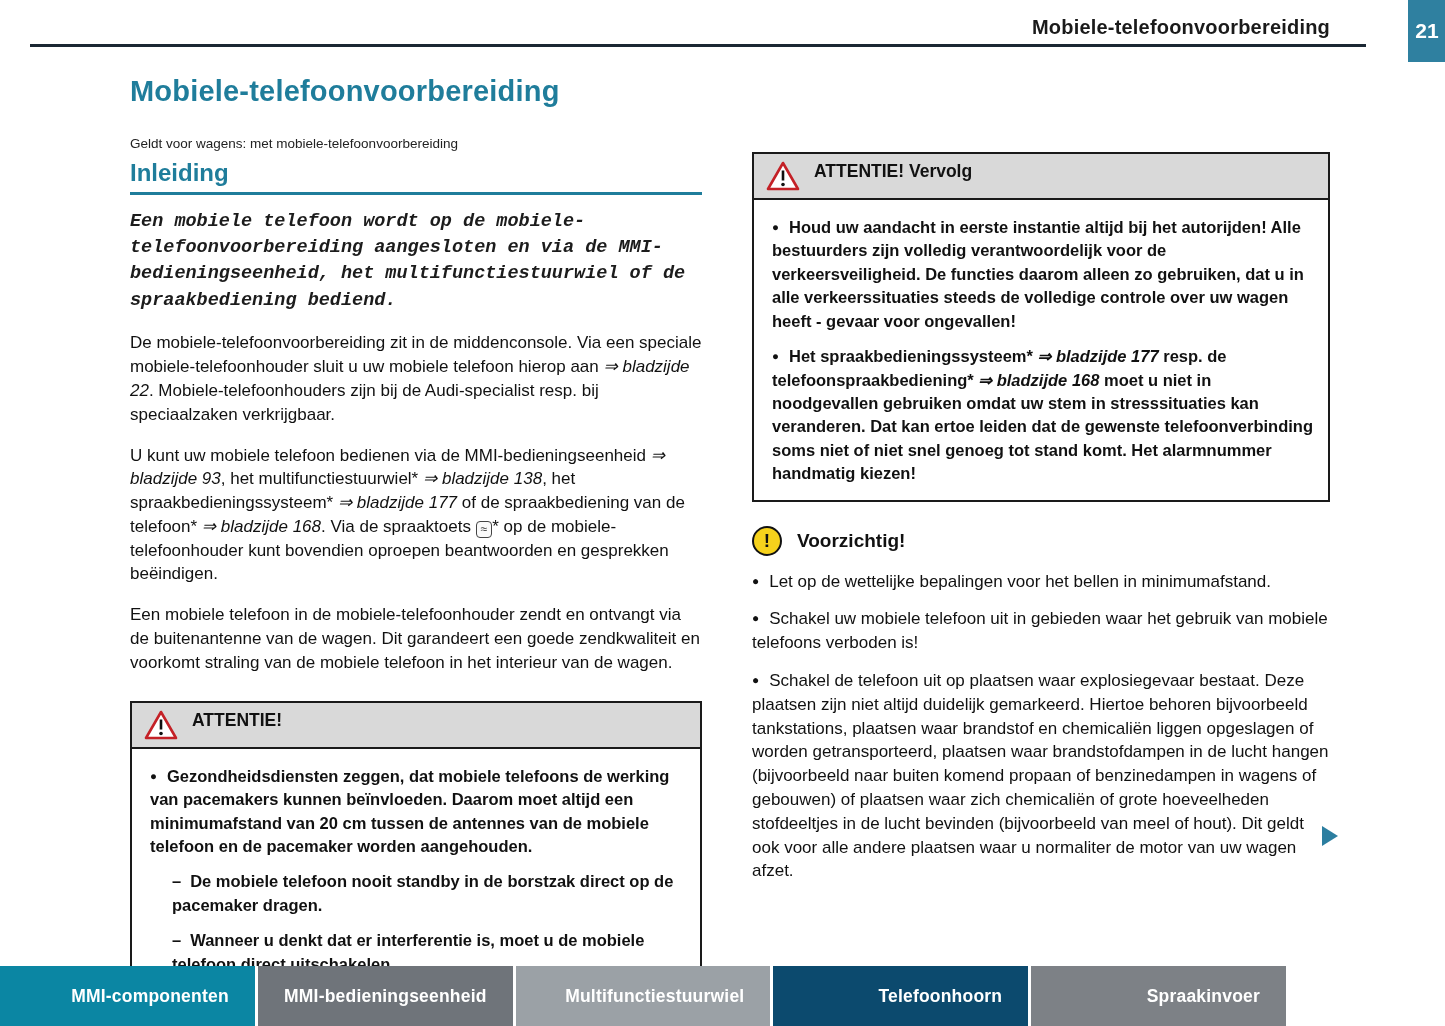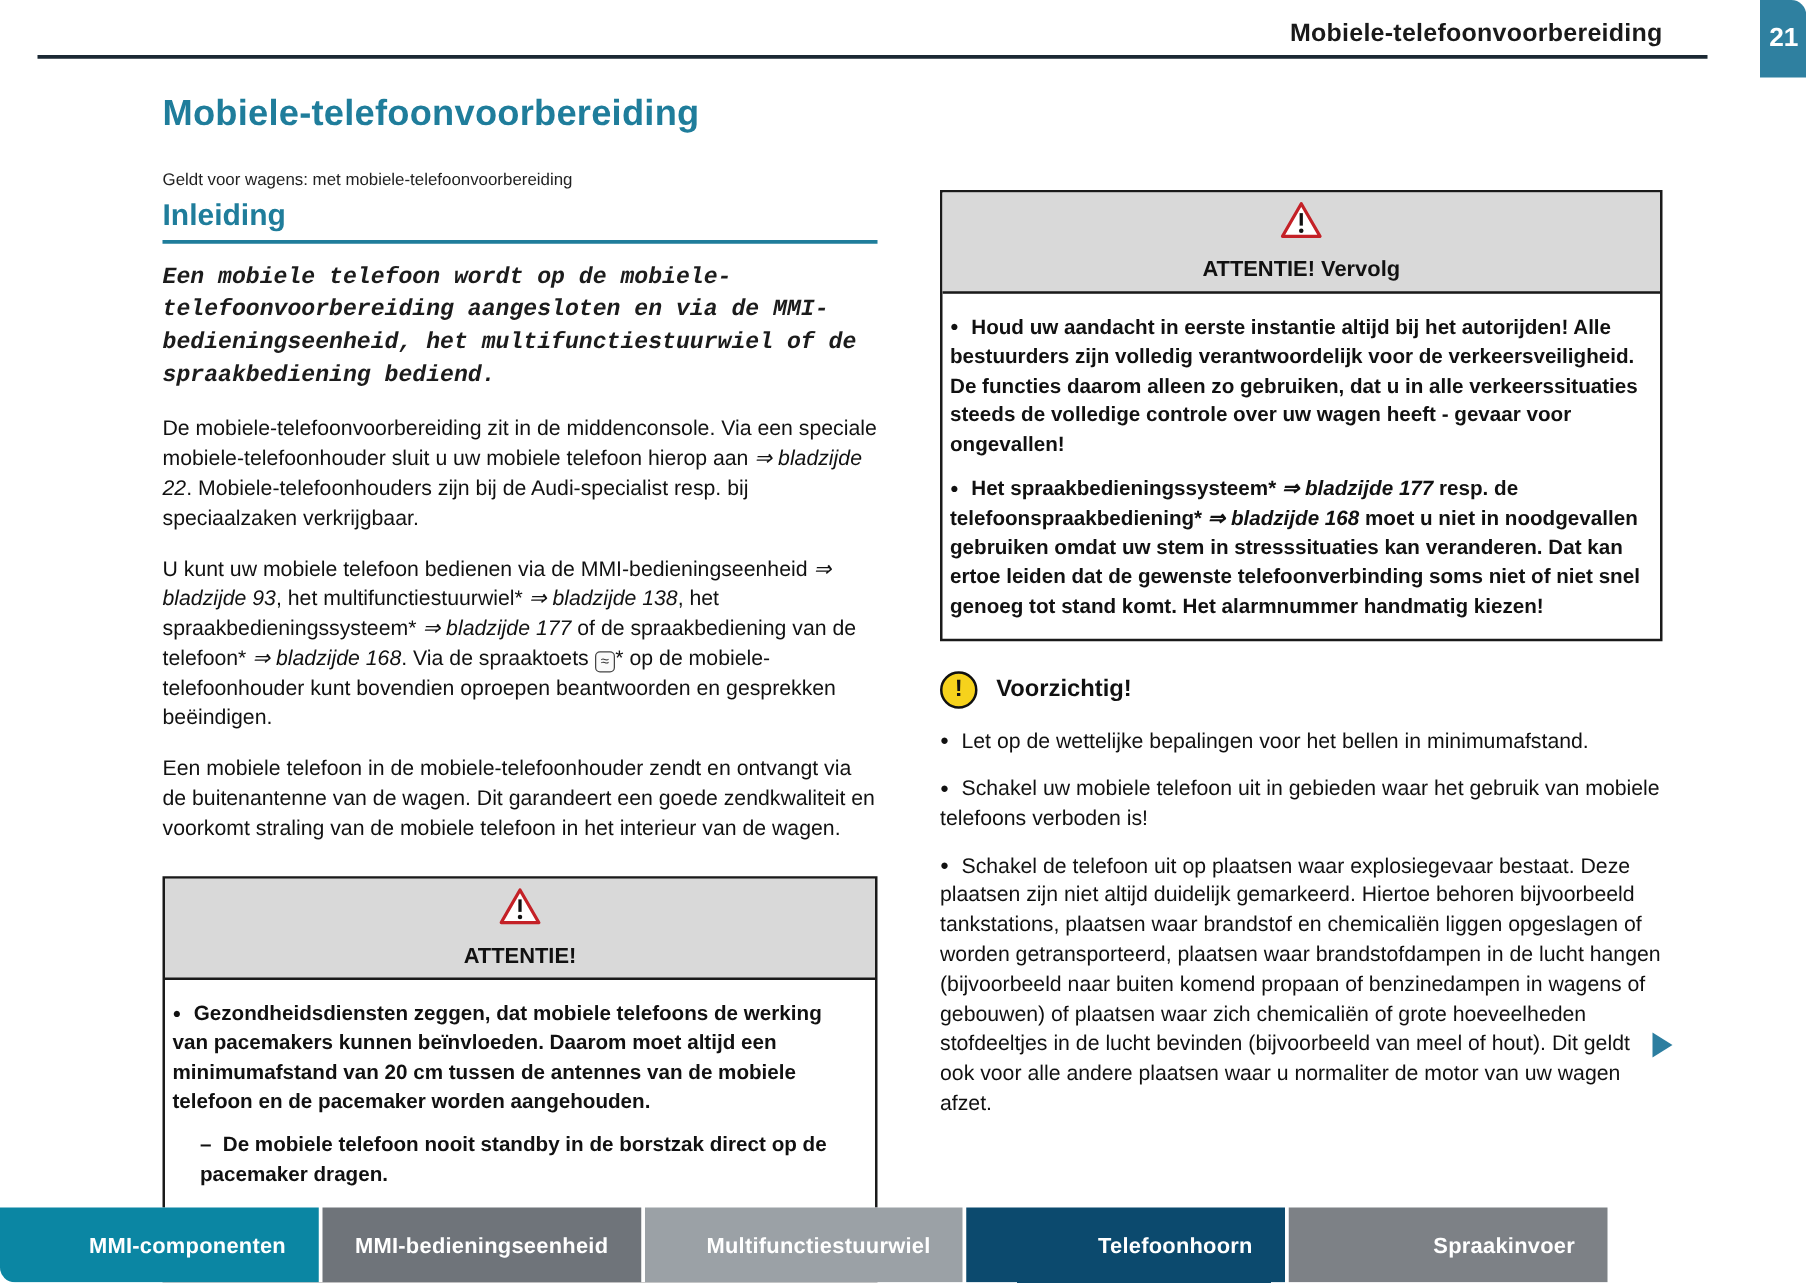--- a/index.html
+++ b/index.html
@@ -1,18 +1,18 @@
 <!DOCTYPE html>
 <html><head>
 <meta charset="utf-8">
 <style>
   * { margin:0; padding:0; box-sizing:border-box; }
   html,body { background:#ffffff; }
   body { font-family:"Liberation Sans", sans-serif; color:#111; }
-  .page { position:relative; width:1445px; height:1026px; background:#fff; overflow:hidden; margin:0 auto;border-radius:12px; }
+  .page { position:relative; width:1445px; height:1026px; background:#fff; overflow:hidden; margin:0 auto; }
 
   
   .header-title { position:absolute; top:16px; right:115px; font-size:20px; font-weight:bold; color:#1a1a1a; letter-spacing:0.2px; }
   .header-rule { position:absolute; top:44px; left:30px; width:1336px; height:3px; background:#1b2833; }
   .page-num-box { position:absolute; top:0; left:1408px; width:38px; height:62px; background:#2f80a0; display:flex; align-items:center; justify-content:center; }
   .page-num-box span { color:#fff; font-size:21px; font-weight:bold; }
 
   
   .col-left  { position:absolute; left:130px; top:47px;  width:572px; }
   .col-right { position:absolute; left:752px; top:152px; width:578px; }
@@ -23,23 +23,23 @@
   .teal-rule { margin-top:5px; height:2.5px; background:#1f7d9b; width:100%; }
 
   .intro { margin-top:14px; font-size:18.5px; font-weight:bold; font-style:italic; color:#1c1c1c; line-height:1.43;font-family:Liberation Mono, monospace; }
   p.body { margin-top:17px; font-size:17px; line-height:1.4; color:#111; }
   .ref { font-style:italic; }
   .inline-key { display:inline-block; border:1.5px solid #444; border-radius:4px; padding:0 4px; font-size:12px; line-height:15px; vertical-align:-1px; color:#333; background:#fafafa; }
 
   
   .warnbox { border:2px solid #1a1a1a; background:#fff; }
   .col-left .warnbox { margin-top:26px; }
-  .warnhead { display:flex; align-items:center; gap:14px; background:#d9d9d9; border-bottom:2px solid #1a1a1a; padding:7px 12px;flex-direction:column; }
+  .warnhead { display:flex; align-items:flex-start; gap:14px; background:#d9d9d9; border-bottom:2px solid #1a1a1a; padding:7px 12px; }
   .warnhead .title { font-size:17.5px; font-weight:bold; color:#111; }
-  .warnbody { padding:4px 14px 14px 6px; }
+  .warnbody { padding:4px 14px 14px 18px; }
   .warnbody p { font-size:16.5px; font-weight:bold; line-height:1.42; margin-top:12px; }
   p.bullet::before { content:"●"; font-size:0.7em; margin-right:10px; position:relative; top:-2px; }
   p.dash { margin-left:22px; }
   p.dash::before { content:"–"; margin-right:9px; }
 
   
   .caution-head { display:flex; align-items:center; gap:15px; margin-top:24px; }
   .caution-icon { width:30px; height:30px; border-radius:50%; background:#f6d21c; border:2.5px solid #111; display:flex; align-items:center; justify-content:center; font-weight:bold; font-size:19px; color:#111; }
   .caution-title { font-size:19px; font-weight:bold; color:#111; }
   .caution-bullets p { font-size:17px; line-height:1.4; margin-top:14px; font-weight:normal; }

